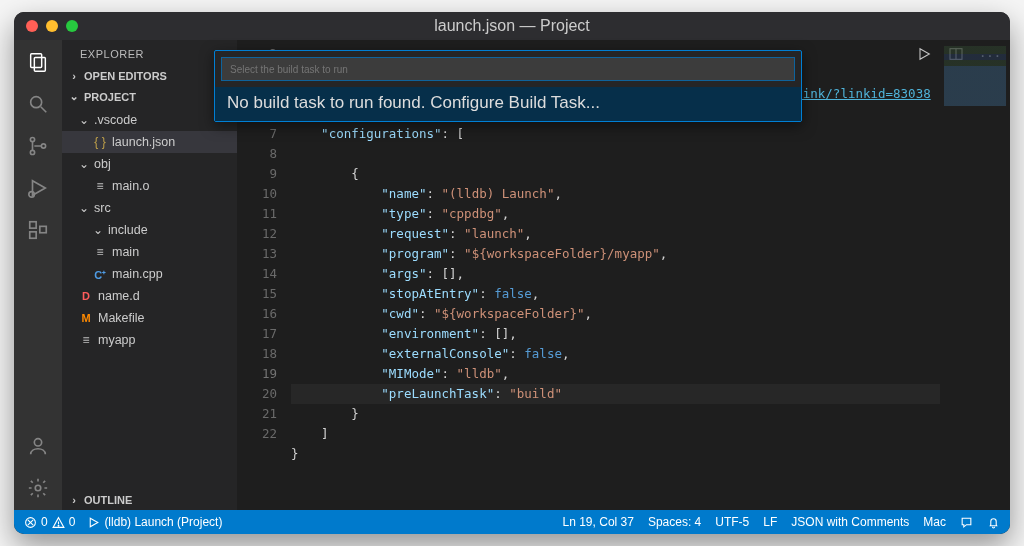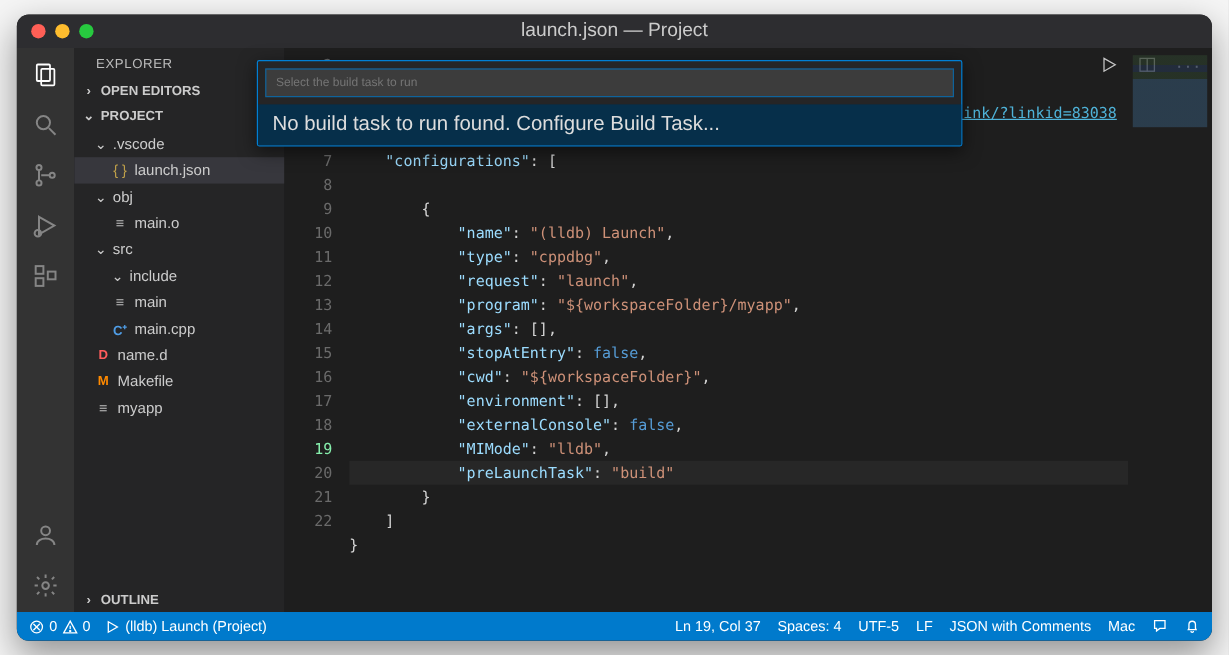--- a/index.html
+++ b/index.html
@@ -36,21 +36,21 @@
   .f-icon { width: 16px; text-align: center; font-size: 12px; }
   .f-label { font-size: 12.5px; color: #cccccc; }
   .ic-braces { color: #bfa04a; }
   .ic-d { color: #ff5c5c; font-weight: 600; font-size: 11px; }
   .ic-m { color: #ff8a00; font-weight: 600; font-size: 11px; }
   .ic-c { color: #4f9de6; font-weight: 600; font-size: 11px; }
   .ic-file { color: #bfbfbf; }
   
   .editor { flex: 1; display: flex; background: #1e1e1e; position: relative; min-width: 0; }
   .gutter { width: 54px; text-align: right; padding: 4px 14px 4px 0; color: #6a6a6a; font-family: Menlo, Consolas, monospace; font-size: 12.5px; line-height: 20px; }
-  .gutter .cur { color: #86efac; }
+  .gutter .cur { color: #737373; }
   .code { flex: 1; padding: 4px 0; font-family: Menlo, Consolas, monospace; font-size: 12.5px; line-height: 20px; white-space: pre; color: #d4d4d4; overflow: hidden; }
   .cm { color: #6a9955; } .str { color: #ce9178; } .key { color: #9cdcfe; } .kw { color: #569cd6; } .url { color: #4fb3d9; text-decoration: underline; }
   .hl-line { background: rgba(40,40,40,0.9); display: inline-block; width: 100%; }
   
   .minimap { width: 70px; background: #1e1e1e; padding: 6px 4px; }
   .mm-block { width: 62px; height: 60px; background: linear-gradient(#2a3a2a 0 8px,#243248 8px 14px,#2a3a2a 14px 20px,#304a60 20px 60px); opacity:.7; }
   
   .editor-actions { position: absolute; top: -1px; right: 8px; display: flex; gap: 16px; color: #c5c5c5; align-items:center; height:34px;}
   .editor-actions svg { width:16px; height:16px; }
   
@@ -66,21 +66,21 @@
     position: absolute; right: 82px; bottom: 34px;
     background: #0e639c; color: #ffffff; font-size: 13px;
     padding: 8px 14px; border: none; cursor: pointer;
   }
   
   .statusbar {
     height: 24px; background: #007acc; color: #ffffff; font-size: 12px;
     display: flex; align-items: center; padding: 0 10px; gap: 8px;
   }
   .statusbar .left { display:flex; gap:12px; align-items:center;}
-  .statusbar .right { margin-left:auto; display:flex; gap:14px; align-items:flex-start;}
+  .statusbar .right { margin-left:auto; display:flex; gap:14px; align-items:flex-end;}
   .sb-item { display:flex; align-items:center; gap:4px; cursor:pointer;}
   .sb-item svg { width:13px; height:13px; }
 </style>
 </head>
 <body>
 
 <div class="window">
 
   <div class="titlebar">
     <div class="traffic">

